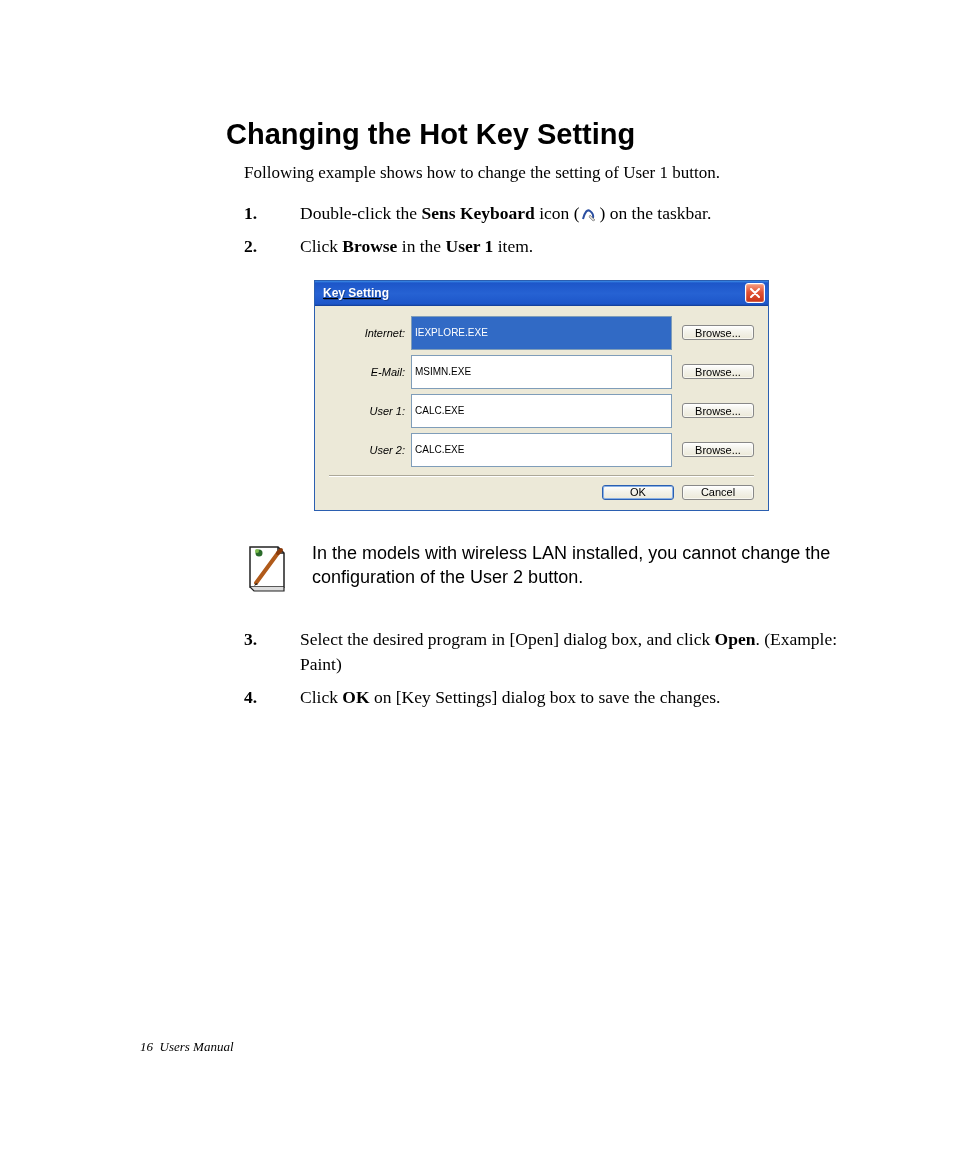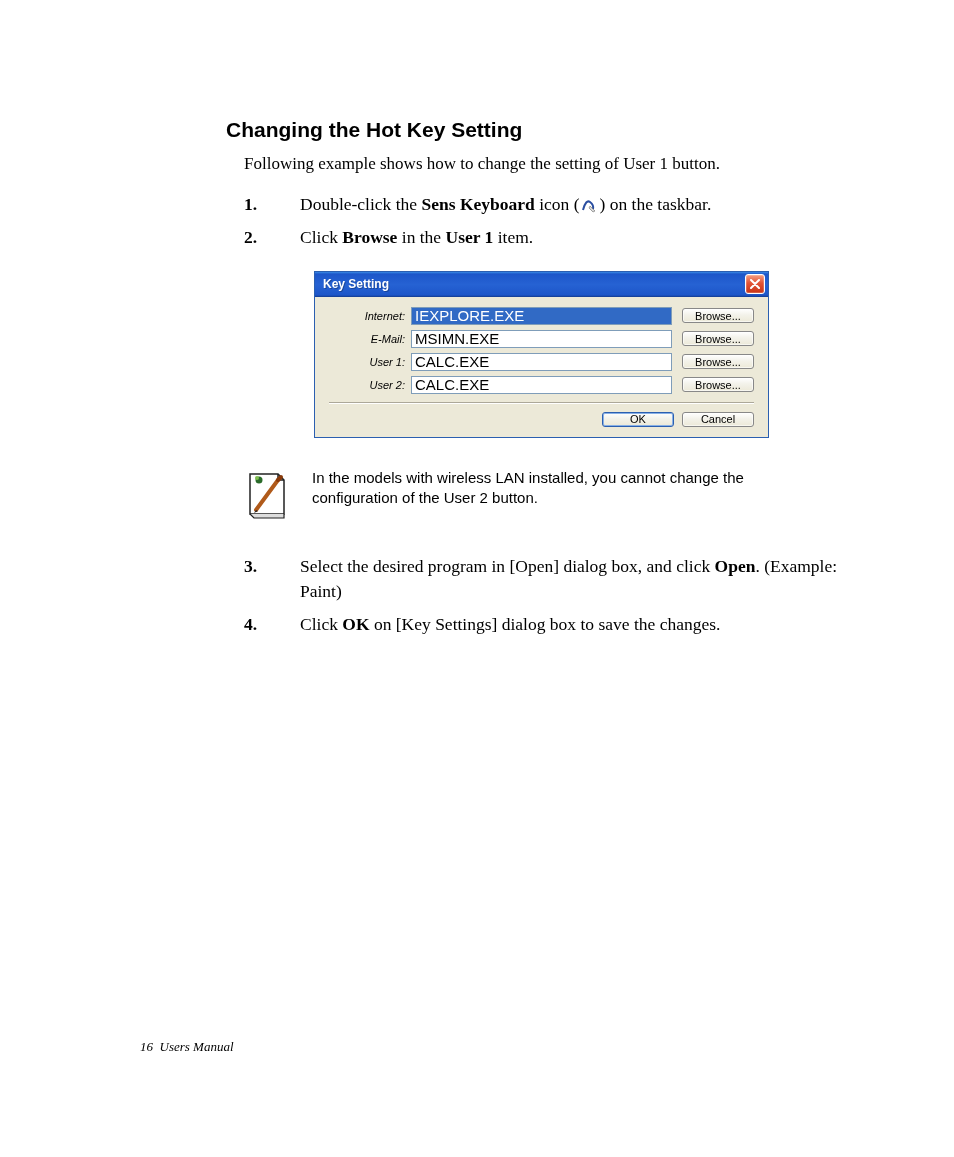--- a/index.html
+++ b/index.html
@@ -12,21 +12,21 @@
     width: 954px;
     height: 1157px;
     position: relative;
   }
   .page {
     padding: 118px 92px 60px 140px;
   }
   h2.heading {
     font-family: Arial, Helvetica, sans-serif;
     font-weight: bold;
-    font-size: 21px;
+    font-size: 29px;
     margin: 0 0 10px 86px;
   }
   .intro {
     margin: 0 0 16px 104px;
     font-size: 17px;
     line-height: 1.4;
   }
   ol.steps {
     list-style: none;
     margin: 0 0 0 104px;
@@ -68,20 +68,21 @@
     font-family: Tahoma, Arial, sans-serif;
     font-size: 11px;
     color: #000;
   }
   .titlebar {
     height: 25px;
     background: linear-gradient(to bottom, #3a8be6 0%, #1d56c9 8%, #2662d3 50%, #1d56c9 92%, #133b8e 100%);
     display: flex;
     align-items: center;
     padding: 0 3px 0 8px;
+    text-decoration: underline;
   }
   .titlebar-text {
     color: #fff;
     font-weight: bold;
     font-size: 12px;
     flex: 1;
     text-shadow: 1px 1px 0 rgba(0,0,0,.25);
   }
   .close-btn {
     width: 20px;
@@ -112,22 +113,22 @@
     padding-right: 6px;
     font-size: 11px;
     font-style: italic;
   }
   .row input.field {
     flex: 1;
     height: 18px;
     border: 1px solid #7f9db9;
     background: #fff;
     font-family: Tahoma, Arial, sans-serif;
-    font-size: 15px;
-    padding: 0 3px;
+    font-size: 10px;
+    padding: 16px 3px;
     margin-right: 10px;
   }
   .row input.field.selected {
     background: #316ac5;
     color: #fff;
   }
   .xp-btn {
     width: 72px;
     height: 15px;
     background: linear-gradient(to bottom, #fff 0%, #f3f2ea 45%, #ece9d8 100%);
@@ -163,21 +164,21 @@
     margin: 20px 0 34px 104px;
     gap: 22px;
   }
   .note-icon {
     width: 46px;
     height: 52px;
     flex-shrink: 0;
   }
   .note-text {
     font-family: Arial, Helvetica, sans-serif;
-    font-size: 15px;
+    font-size: 18px;
     line-height: 1.35;
     max-width: 520px;
   }
 
   .footer {
     position: absolute;
     bottom: 102px;
     left: 140px;
     font-style: italic;
     font-size: 13px;

